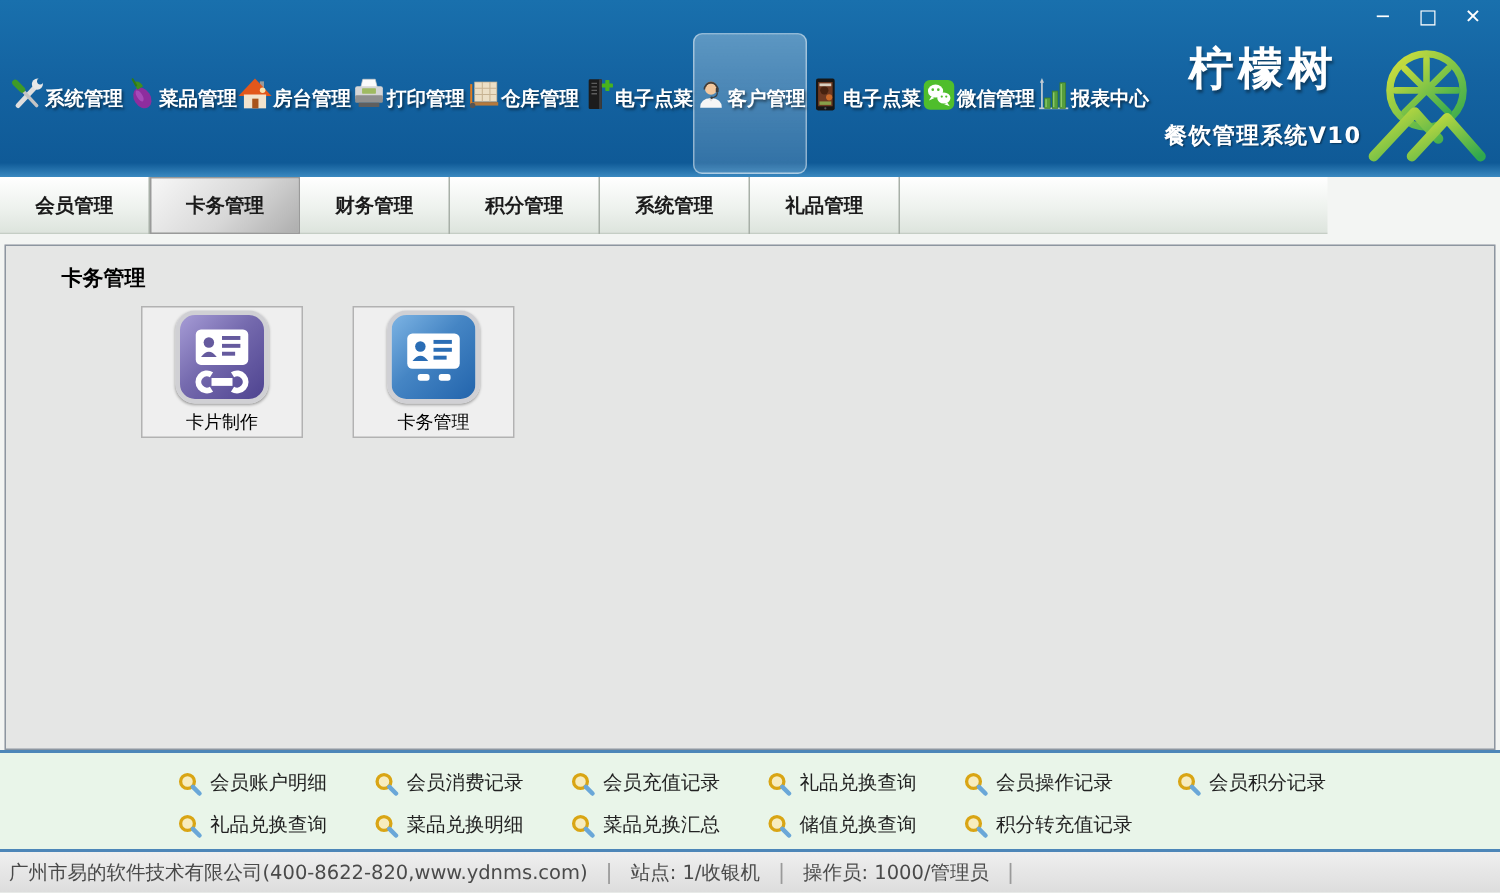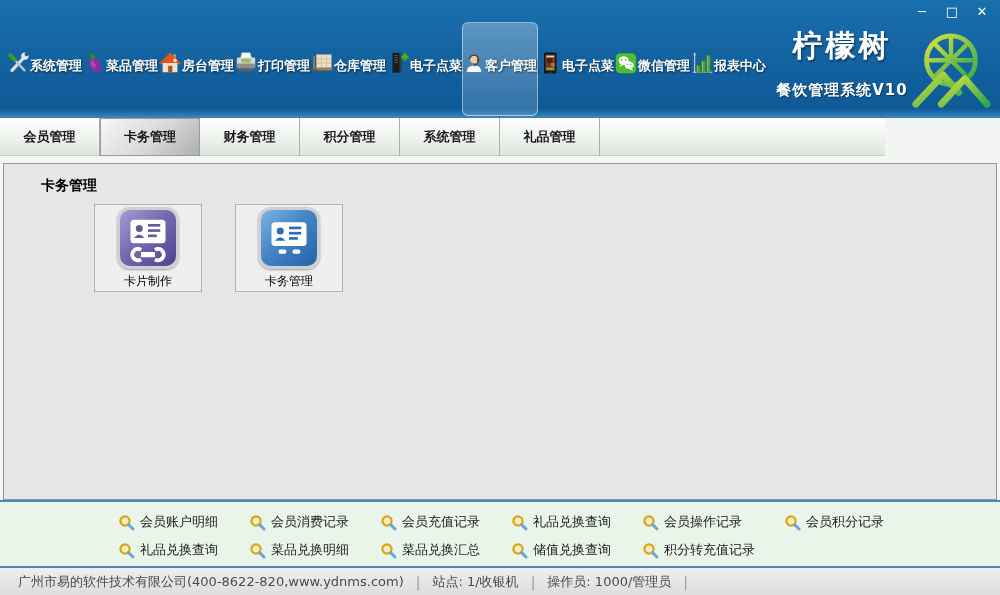--- a/index.html
+++ b/index.html
@@ -91,21 +91,21 @@
     font-size:13px; color:#222; cursor:pointer; white-space:nowrap;
   }
   .link-item:nth-child(5) { width:142px; }
   .mag-icon { width:17px; height:17px; flex:0 0 auto; }
 
   
   .statusbar {
     position:absolute; left:0; top:568px; width:1000px; height:27px;
     background:linear-gradient(180deg,#efefef,#dddddd);
     display:flex; align-items:center; font-size:13px; color:#4a4a4a;
-    padding-left:18px; gap:12px;
+    padding-left:6px; gap:12px;
   }
   .status-sep { color:#9a9a9a; font-size:14px; }
 </style>
 </head>
 <body>
 
 <div class="header">
 
   <div class="win-controls">
     <div class="win-btn">─</div>

